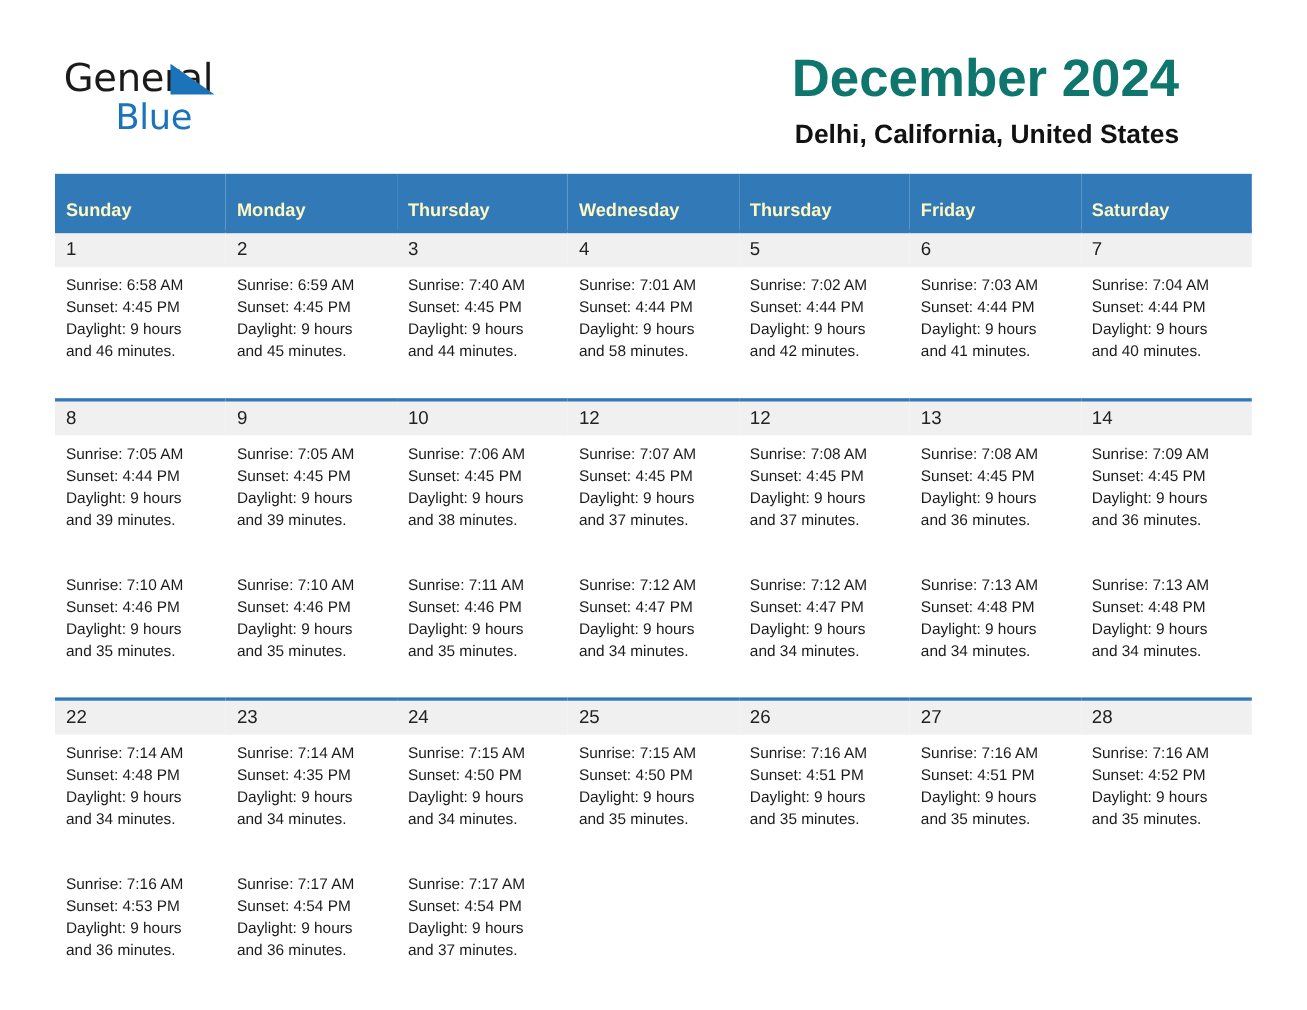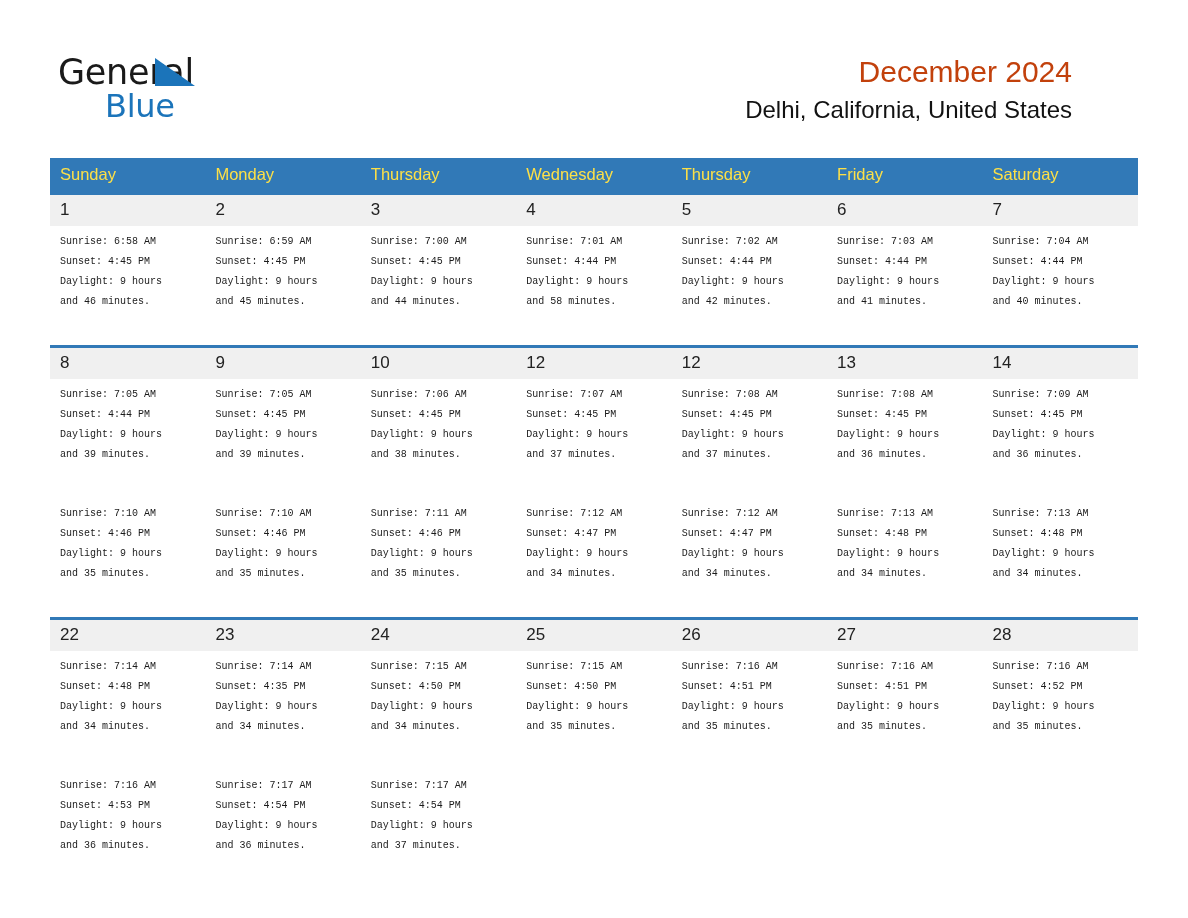--- a/index.html
+++ b/index.html
@@ -67,53 +67,53 @@
     font-weight: 400;
     line-height: 40px;
   }
   .title-block {
     position: absolute;
     right: 52px;
     top: 48px;
     text-align: right;
   }
   .cal-title {
-    font-size: 30px;
-    font-weight: 400;
-    color: #c2410c;
+    font-size: 48px;
+    font-weight: 700;
+    color: #0f766e;
     line-height: 48px;
     white-space: nowrap;
   }
   .cal-subtitle {
-    margin-top: 0;
+    margin-top: 13px;
     font-size: 24px;
-    font-weight: 400;
+    font-weight: 700;
     color: #121212;
     line-height: 28px;
     white-space: nowrap;
   }
 
   
   .calendar {
     position: absolute;
     left: 50px;
     top: 158px;
     width: 1088px;
     border-collapse: collapse;
     table-layout: fixed;
   }
   .calendar col { width: 155.43px; }
 
   .dow-row th {
     background: #3179b7;
-    color: #fde047;
+    color: #fef9c3;
     font-size: 16.5px;
-    font-weight: 400;
+    font-weight: 700;
     text-align: left;
-    padding: 7px 0 8px 10px;
+    padding: 24px 0 8px 10px;
     height: 18px;
     border: none;
   }
 
   .week-sep td {
     height: 13px;
     padding: 0;
     border: none;
     background: #ffffff;
   }
@@ -129,25 +129,24 @@
   }
   .num-row td.empty {
     background: #ffffff;
     border-top: 3px solid #ffffff;
   }
 
   .info-row td {
     background: #ffffff;
     padding: 6px 0 10px 10px;
     vertical-align: top;
-    font-size: 10px;
+    font-size: 14px;
     line-height: 20px;
     color: #1b1b1b;
     height: 90px;
-    font-family: Liberation Mono, monospace;
   }
   .info-row td .line { white-space: nowrap; }
   .info-row td.empty { background: #ffffff; }
 </style>
 </head>
 <body>
 
 <div class="page">
 
   <div class="header">
@@ -201,21 +200,21 @@
           <div class="line">Daylight: 9 hours</div>
           <div class="line">and 46 minutes.</div>
         </td>
         <td>
           <div class="line">Sunrise: 6:59 AM</div>
           <div class="line">Sunset: 4:45 PM</div>
           <div class="line">Daylight: 9 hours</div>
           <div class="line">and 45 minutes.</div>
         </td>
         <td>
-          <div class="line">Sunrise: 7:00 AM</div>
+          <div class="line">Sunrise: 7:40 AM</div>
           <div class="line">Sunset: 4:45 PM</div>
           <div class="line">Daylight: 9 hours</div>
           <div class="line">and 44 minutes.</div>
         </td>
         <td>
           <div class="line">Sunrise: 7:01 AM</div>
           <div class="line">Sunset: 4:44 PM</div>
           <div class="line">Daylight: 9 hours</div>
           <div class="line">and 58 minutes.</div>
         </td>

